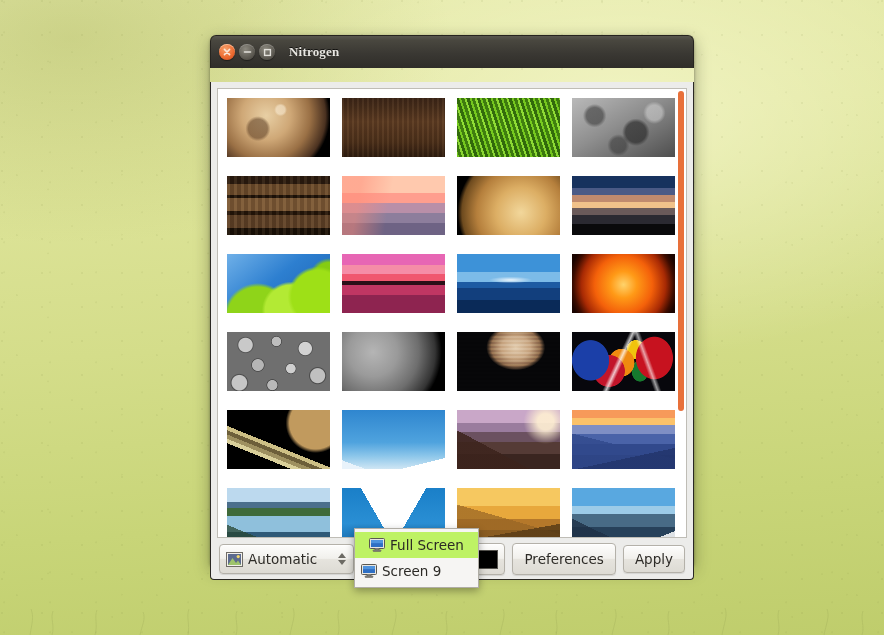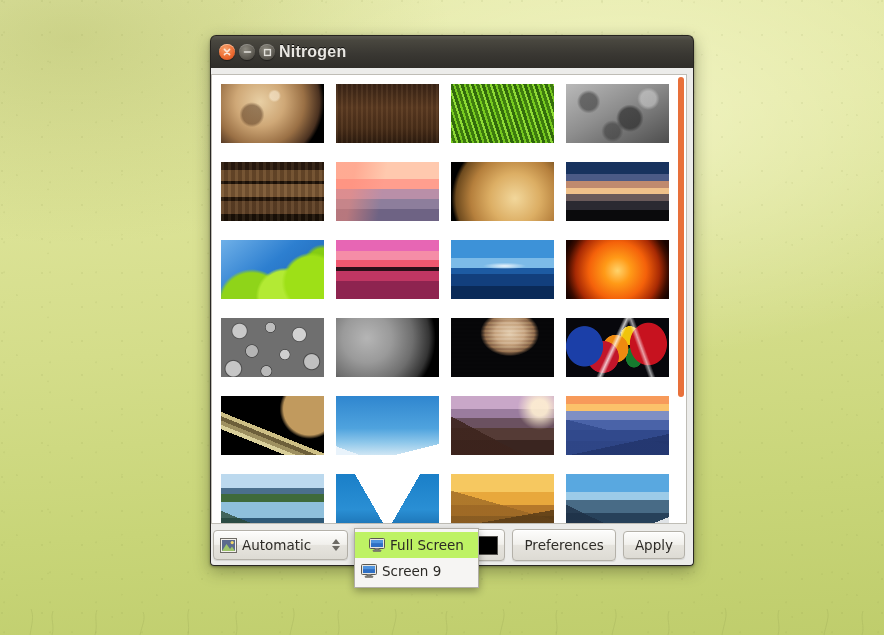--- a/index.html
+++ b/index.html
@@ -50,29 +50,29 @@
   .wbtn.close{
     background:radial-gradient(circle at 40% 32%,#f6a06a,#ec6a30 58%,#c9481c 100%);
     box-shadow:inset 0 1px 0 rgba(255,220,190,.65),0 1px 1px rgba(0,0,0,.45);
   }
   .wbtn.min,.wbtn.max{
     background:radial-gradient(circle at 40% 32%,#8c897f,#5e5b53 60%,#403d37 100%);
     box-shadow:inset 0 1px 0 rgba(255,255,255,.22),0 1px 1px rgba(0,0,0,.4);
   }
   .wbtn svg{display:block}
   #wtitle{
-    margin-left:0;color:#e9e7e2;font-size:16px;font-weight:bold;
+    margin-left:10px;color:#e9e7e2;font-size:13px;font-weight:bold;
     text-shadow:0 -1px 0 rgba(0,0,0,.75);letter-spacing:.2px;
-    font-family:Liberation Sans, sans-serif;
+    font-family:Liberation Serif, serif;
   }
   #wbody{
     height:498px;box-sizing:border-box;
     background:#ececea;border:1px solid #2a2824;border-top:none;
     border-radius:0 0 4px 4px;
-    padding:6px 6px 0 0;position:relative;
+    padding:6px 6px 0 6px;position:relative;margin-top:14px;
   }
   
   #listframe{
     position:relative;height:450px;background:#ffffff;
     border:1px solid #bfbdb6;box-sizing:border-box;overflow:hidden;
   }
   #grid{
     position:absolute;left:0;top:0;right:0;
     padding:9px 0 0 9px;box-sizing:border-box;
     display:grid;grid-template-columns:repeat(4,103px);

